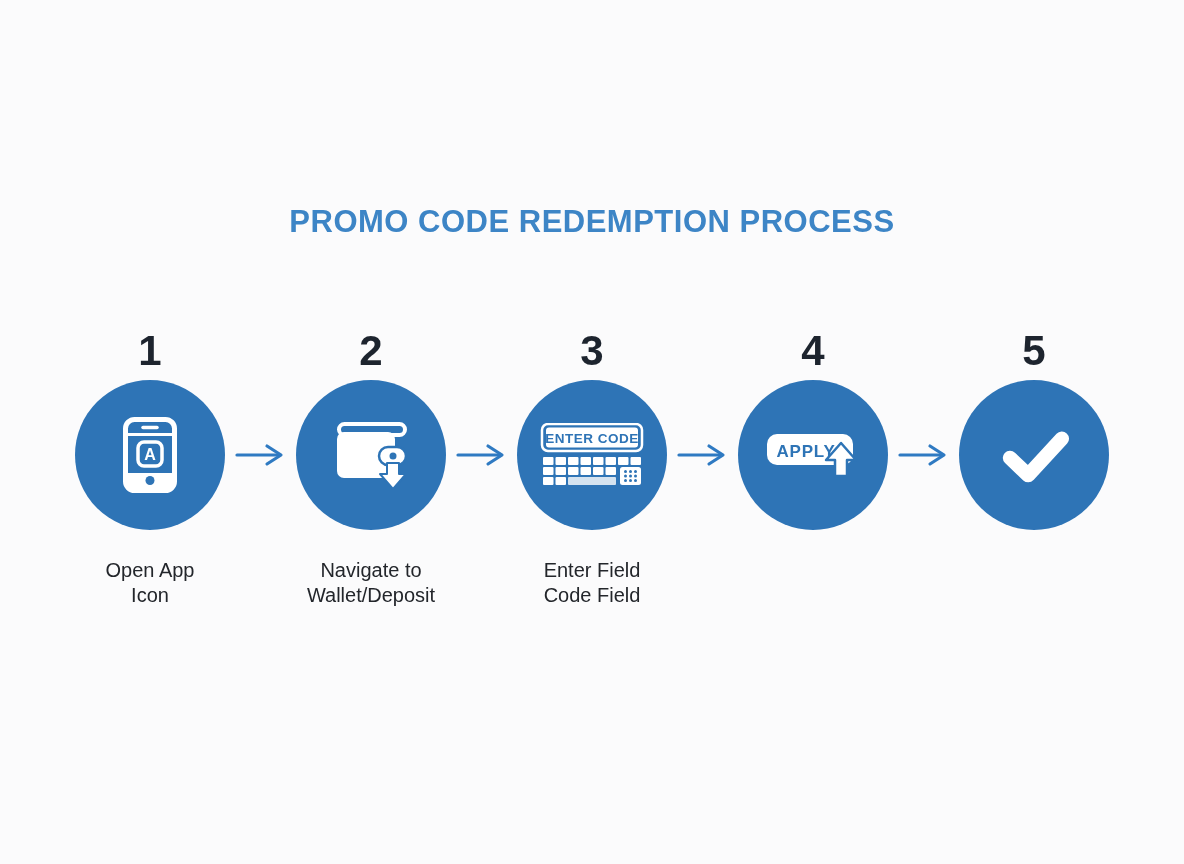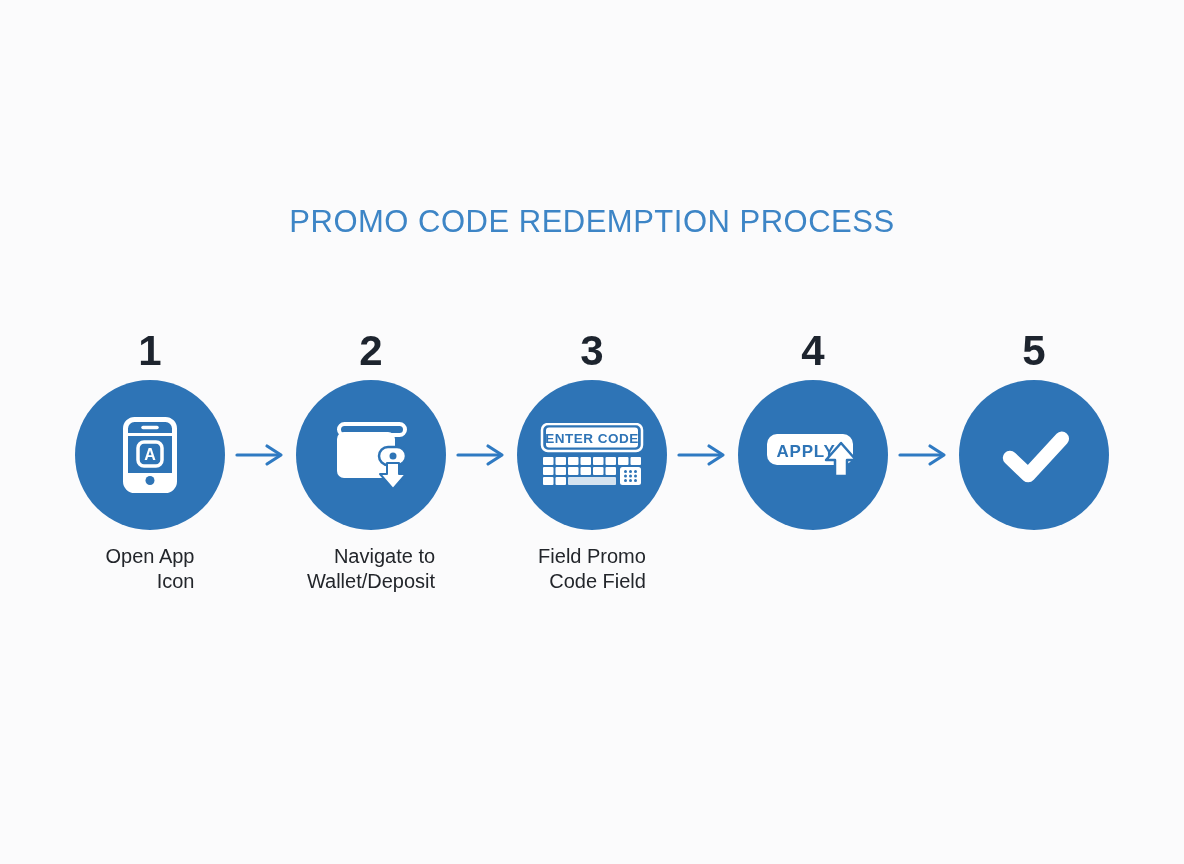--- a/index.html
+++ b/index.html
@@ -6,21 +6,21 @@
   .canvas{
     position:relative;
     width:1184px;height:864px;
     background:var(--bg,#fbfbfc);
     font-family:"Liberation Sans",sans-serif;
     overflow:hidden;
   }
   .title{
     position:absolute;top:204px;left:0;width:100%;
     text-align:center;
-    font-size:31px;font-weight:400;letter-spacing:.5px;
+    font-size:31px;font-weight:700;letter-spacing:.5px;
     color:var(--title,#3d85c6);
   }
   .steps-row{
     position:absolute;top:328px;left:0;width:100%;
     display:flex;justify-content:center;align-items:flex-start;
   }
   .step{
     width:150px;
     display:flex;flex-direction:column;align-items:center;
   }
@@ -28,22 +28,22 @@
     font-size:42px;line-height:46px;font-weight:700;
     color:var(--number,#1d242e);
   }
   .circle{
     margin-top:6px;
     width:150px;height:150px;border-radius:50%;
     background:var(--circle,#2e74b6);
     display:flex;align-items:center;justify-content:center;
   }
   .step-label{
-    margin-top:14px;
-    font-size:20px;line-height:25px;text-align:right;
+    margin-top:28px;
+    font-size:20px;line-height:25px;text-align:center;
     color:var(--label,#23262b);
     white-space:nowrap;
   }
   .connector{
     width:71px;margin-top:115px;
     display:flex;justify-content:center;align-items:center;
     flex-shrink:0;
   }
   svg text{font-family:"Liberation Sans",sans-serif;}
   .white-fill{fill:#ffffff;}
@@ -147,21 +147,21 @@
           <circle class="blue-fill" cx="99.5" cy="48.5" r="1.5"></circle>
           <circle class="blue-fill" cx="89.5" cy="53" r="1.5"></circle>
           <circle class="blue-fill" cx="94.5" cy="53" r="1.5"></circle>
           <circle class="blue-fill" cx="99.5" cy="53" r="1.5"></circle>
           <circle class="blue-fill" cx="89.5" cy="57.5" r="1.5"></circle>
           <circle class="blue-fill" cx="94.5" cy="57.5" r="1.5"></circle>
           <circle class="blue-fill" cx="99.5" cy="57.5" r="1.5"></circle>
         </svg>
       </div>
       <div class="step-label">
-        <div>Field Promo</div>
+        <div>Enter Field</div>
         <div>Code Field</div>
       </div>
     </div>
 
     <div class="connector">
       <svg width="54" height="24" viewBox="0 0 54 24">
         <line class="arrow-line" x1="3" y1="12" x2="45" y2="12" stroke-width="3.2"></line>
         <polyline class="arrow-line" points="33,3 47,12 33,21" stroke-width="3.2"></polyline>
       </svg>
     </div>

